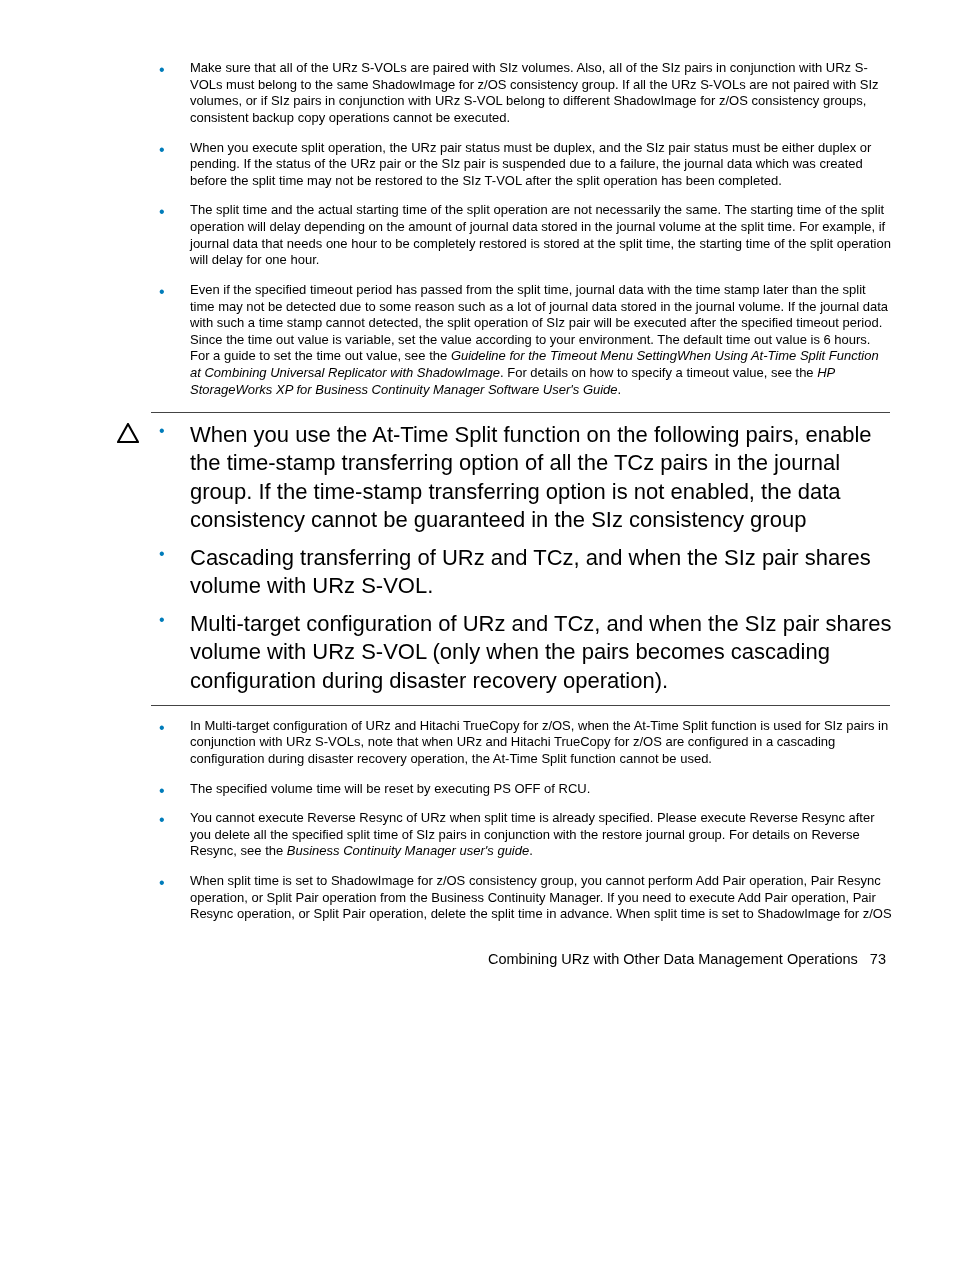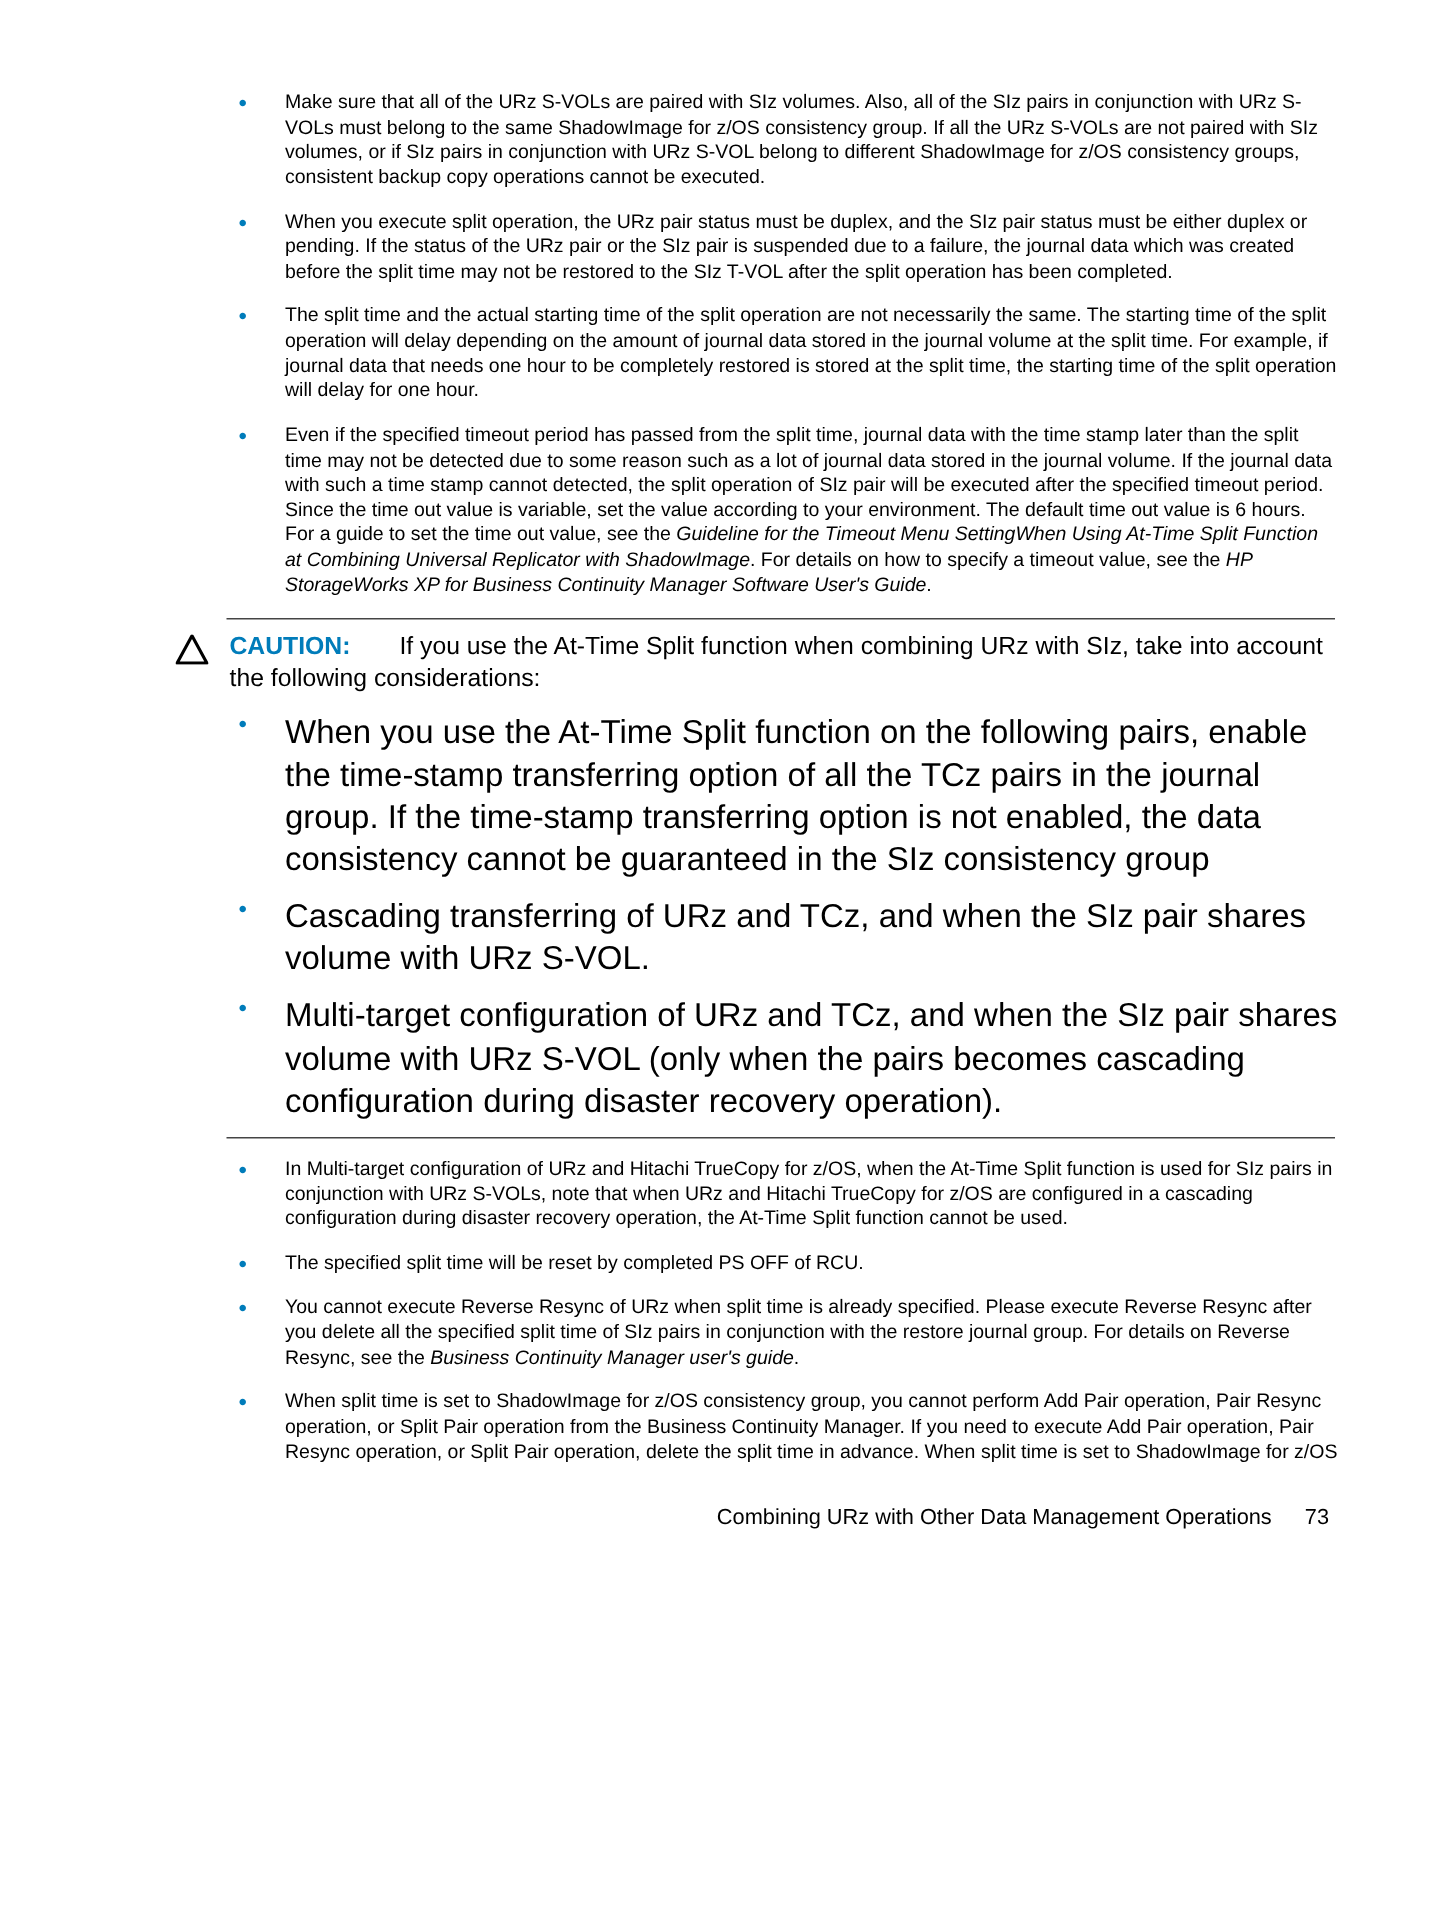--- a/index.html
+++ b/index.html
@@ -96,21 +96,21 @@
       color: #007cba;
       font-size: 16px;
       line-height: 1.25;
     }
     .footer {
       text-align: right;
       font-size: 14.5px;
       margin-top: 28px;
       padding-right: 6px;
     }
-    .footer .pageno { margin-left: 18px; }
+    .footer .pageno { margin-left: 8px; }
   </style>
 </head>
 <body>
 
 <div class="page">
 
   <ul class="main-list">
     <li>Make sure that all of the URz S-VOLs are paired with SIz volumes. Also, all of the SIz pairs in conjunction with URz S-VOLs must belong to the same ShadowImage for z/OS consistency group. If all the URz S-VOLs are not paired with SIz volumes, or if SIz pairs in conjunction with URz S-VOL belong to different ShadowImage for z/OS consistency groups, consistent backup copy operations cannot be executed.</li>
     <li>When you execute split operation, the URz pair status must be duplex, and the SIz pair status must be either duplex or pending. If the status of the URz pair or the SIz pair is suspended due to a failure, the journal data which was created before the split time may not be restored to the SIz T-VOL after the split operation has been completed.</li>
     <li>The split time and the actual starting time of the split operation are not necessarily the same. The starting time of the split operation will delay depending on the amount of journal data stored in the journal volume at the split time. For example, if journal data that needs one hour to be completely restored is stored at the split time, the starting time of the split operation will delay for one hour.</li>
@@ -118,36 +118,32 @@
   </ul>
 
   <div class="caution-block">
     <hr class="caution-rule">
     <div class="caution-inner">
       <span class="caution-icon">
         <svg viewBox="0 0 24 22">
           <path d="M12 1 L23 21 L1 21 Z" fill="none" stroke="#000" stroke-width="2.3" stroke-linejoin="round"></path>
         </svg>
       </span>
-      <p class="caution-text">
-        <span class="caution-label">CAUTION:</span>
-        <span>If you use the At-Time Split function when combining URz with SIz, take into account the following considerations:</span>
-      </p>
       <ul class="sub-list">
         <li>When you use the At-Time Split function on the following pairs, enable the time-stamp transferring option of all the TCz pairs in the journal group. If the time-stamp transferring option is not enabled, the data consistency cannot be guaranteed in the SIz consistency group</li>
         <li>Cascading transferring of URz and TCz, and when the SIz pair shares volume with URz S-VOL.</li>
         <li>Multi-target configuration of URz and TCz, and when the SIz pair shares volume with URz S-VOL (only when the pairs becomes cascading configuration during disaster recovery operation).</li>
       </ul>
     </div>
     <hr class="caution-rule">
   </div>
 
   <ul class="main-list" style="margin-top:12px;">
     <li>In Multi-target configuration of URz and Hitachi TrueCopy for z/OS, when the At-Time Split function is used for SIz pairs in conjunction with URz S-VOLs, note that when URz and Hitachi TrueCopy for z/OS are configured in a cascading configuration during disaster recovery operation, the At-Time Split function cannot be used.</li>
-    <li>The specified split time will be reset by completed PS OFF of RCU.</li>
+    <li>The specified volume time will be reset by executing PS OFF of RCU.</li>
     <li>You cannot execute Reverse Resync of URz when split time is already specified. Please execute Reverse Resync after you delete all the specified split time of SIz pairs in conjunction with the restore journal group. For details on Reverse Resync, see the <span class="italic">Business Continuity Manager user's guide</span>.</li>
     <li>When split time is set to ShadowImage for z/OS consistency group, you cannot perform Add Pair operation, Pair Resync operation, or Split Pair operation from the Business Continuity Manager. If you need to execute Add Pair operation, Pair Resync operation, or Split Pair operation, delete the split time in advance. When split time is set to ShadowImage for z/OS</li>
   </ul>
 
   <div class="footer">
     <span>Combining URz with Other Data Management Operations</span>
     <span class="pageno">73</span>
   </div>
 
 </div>

